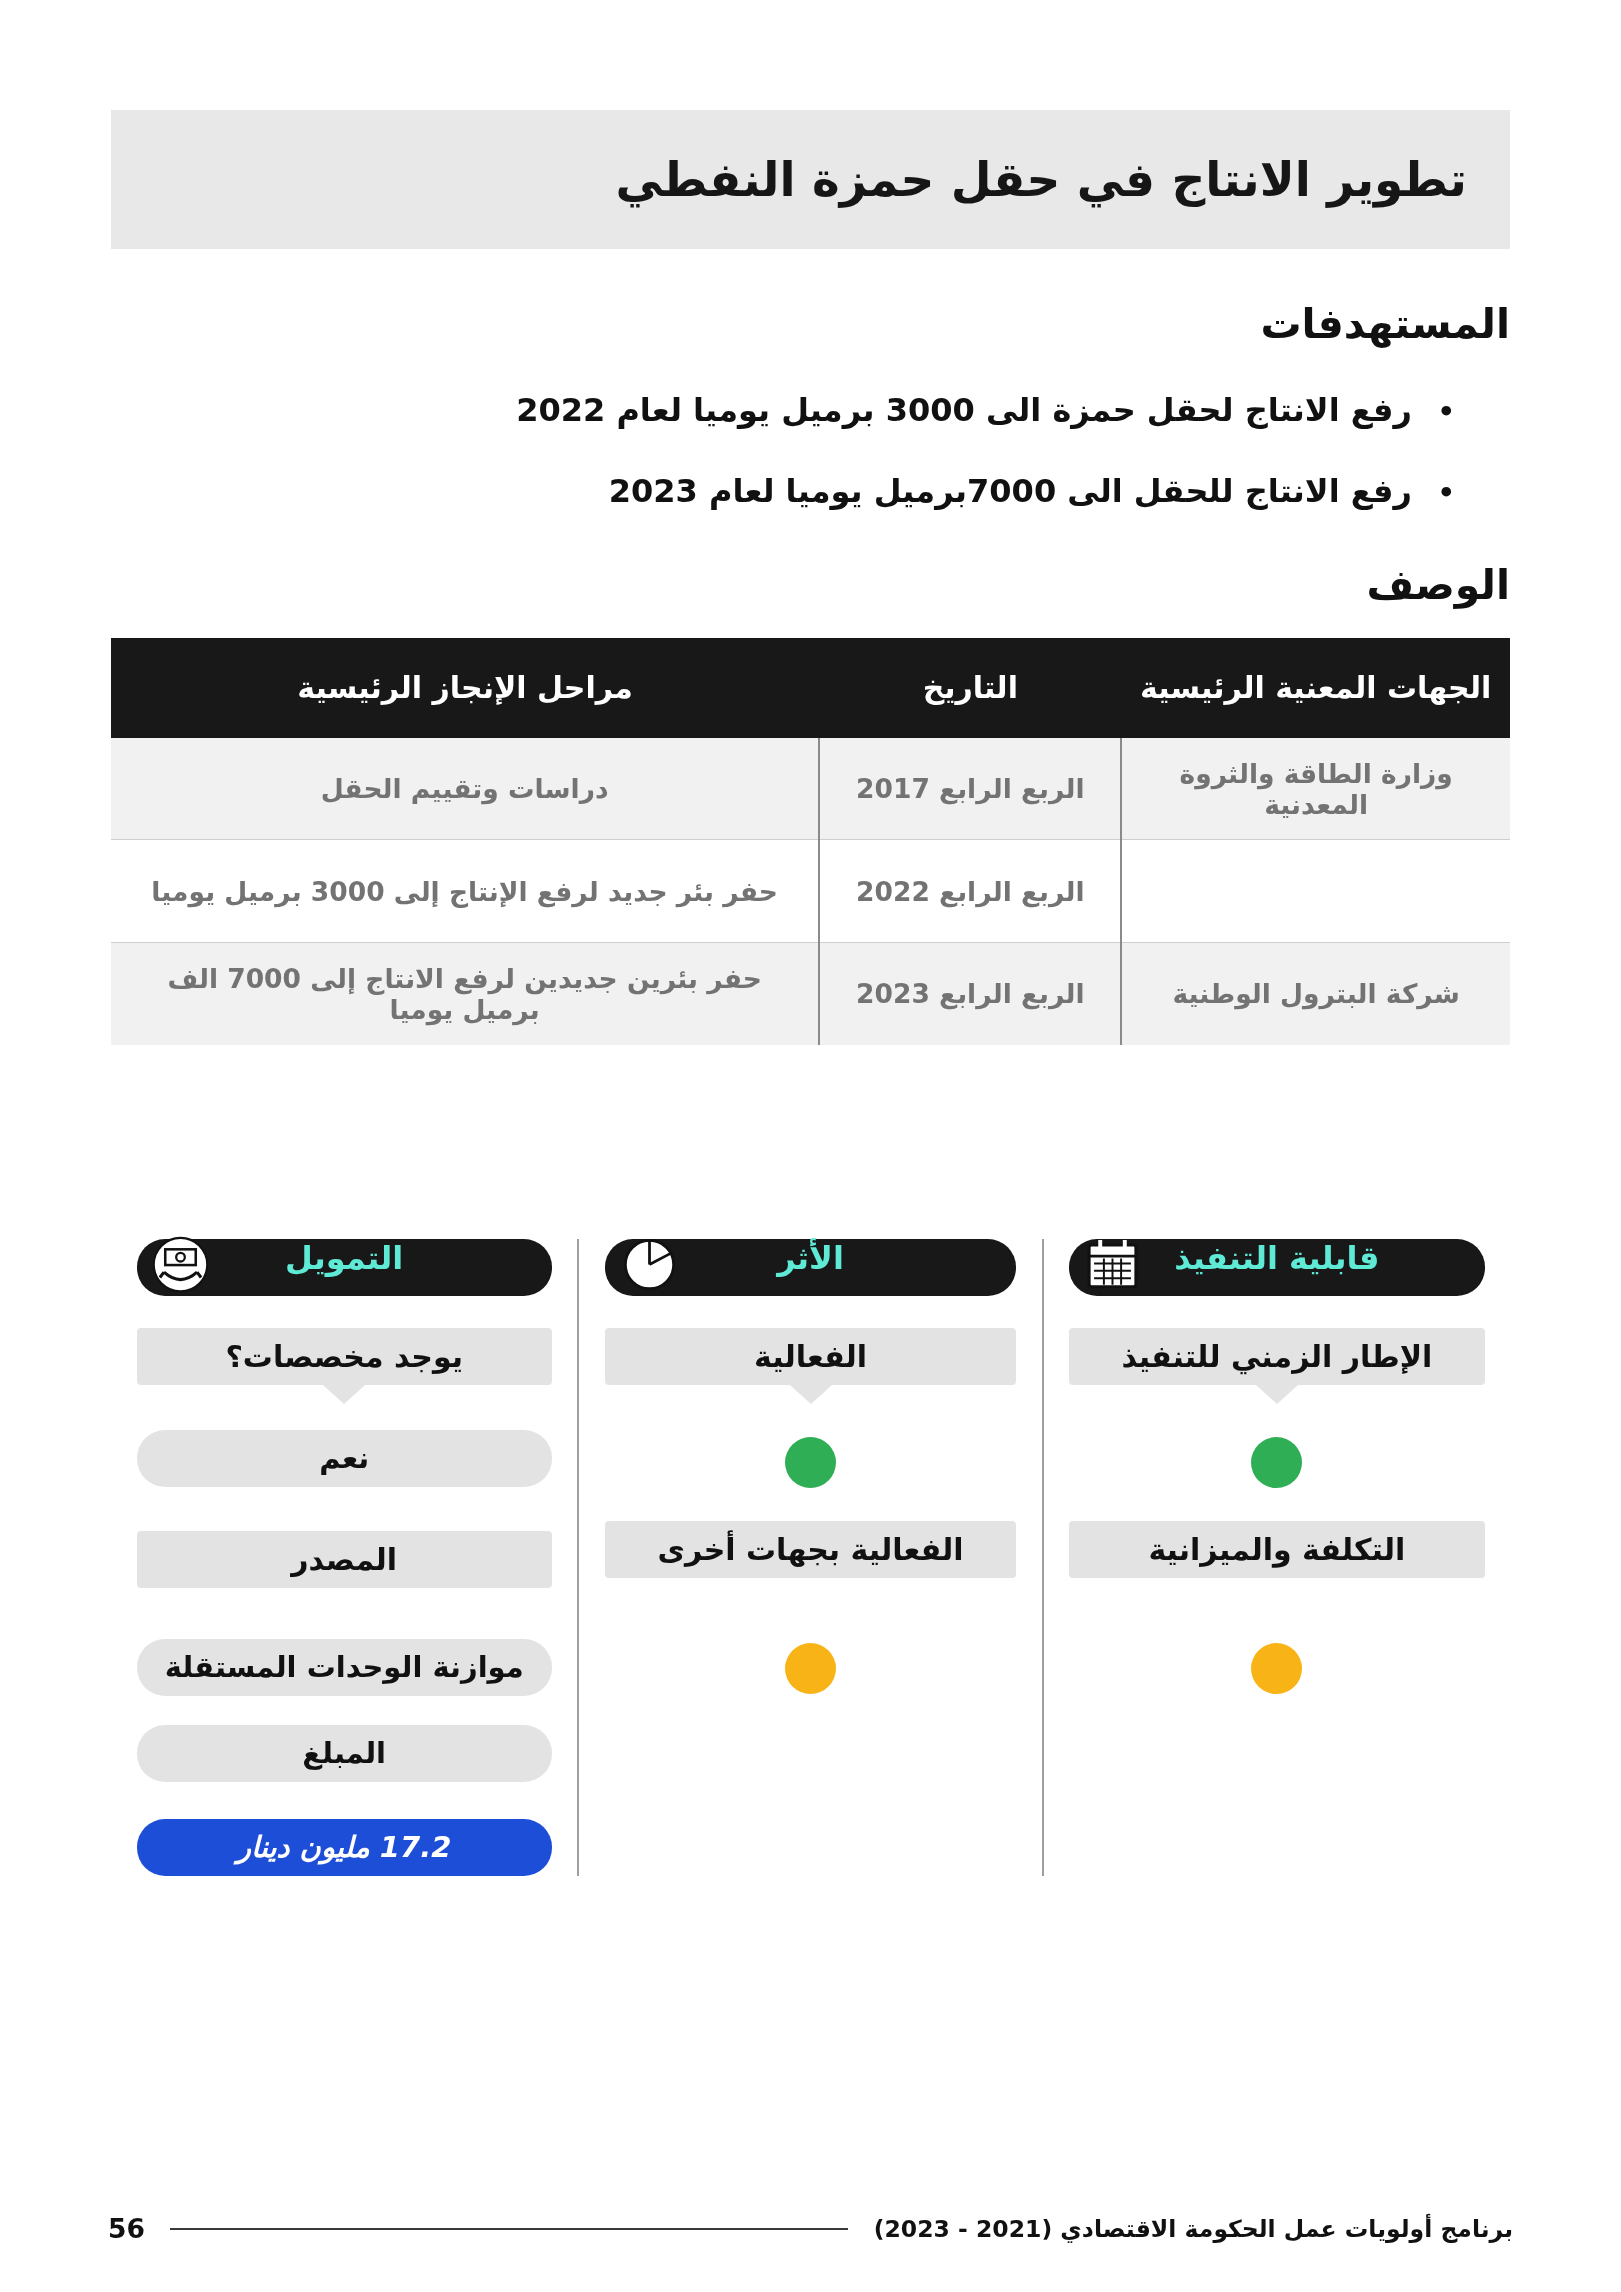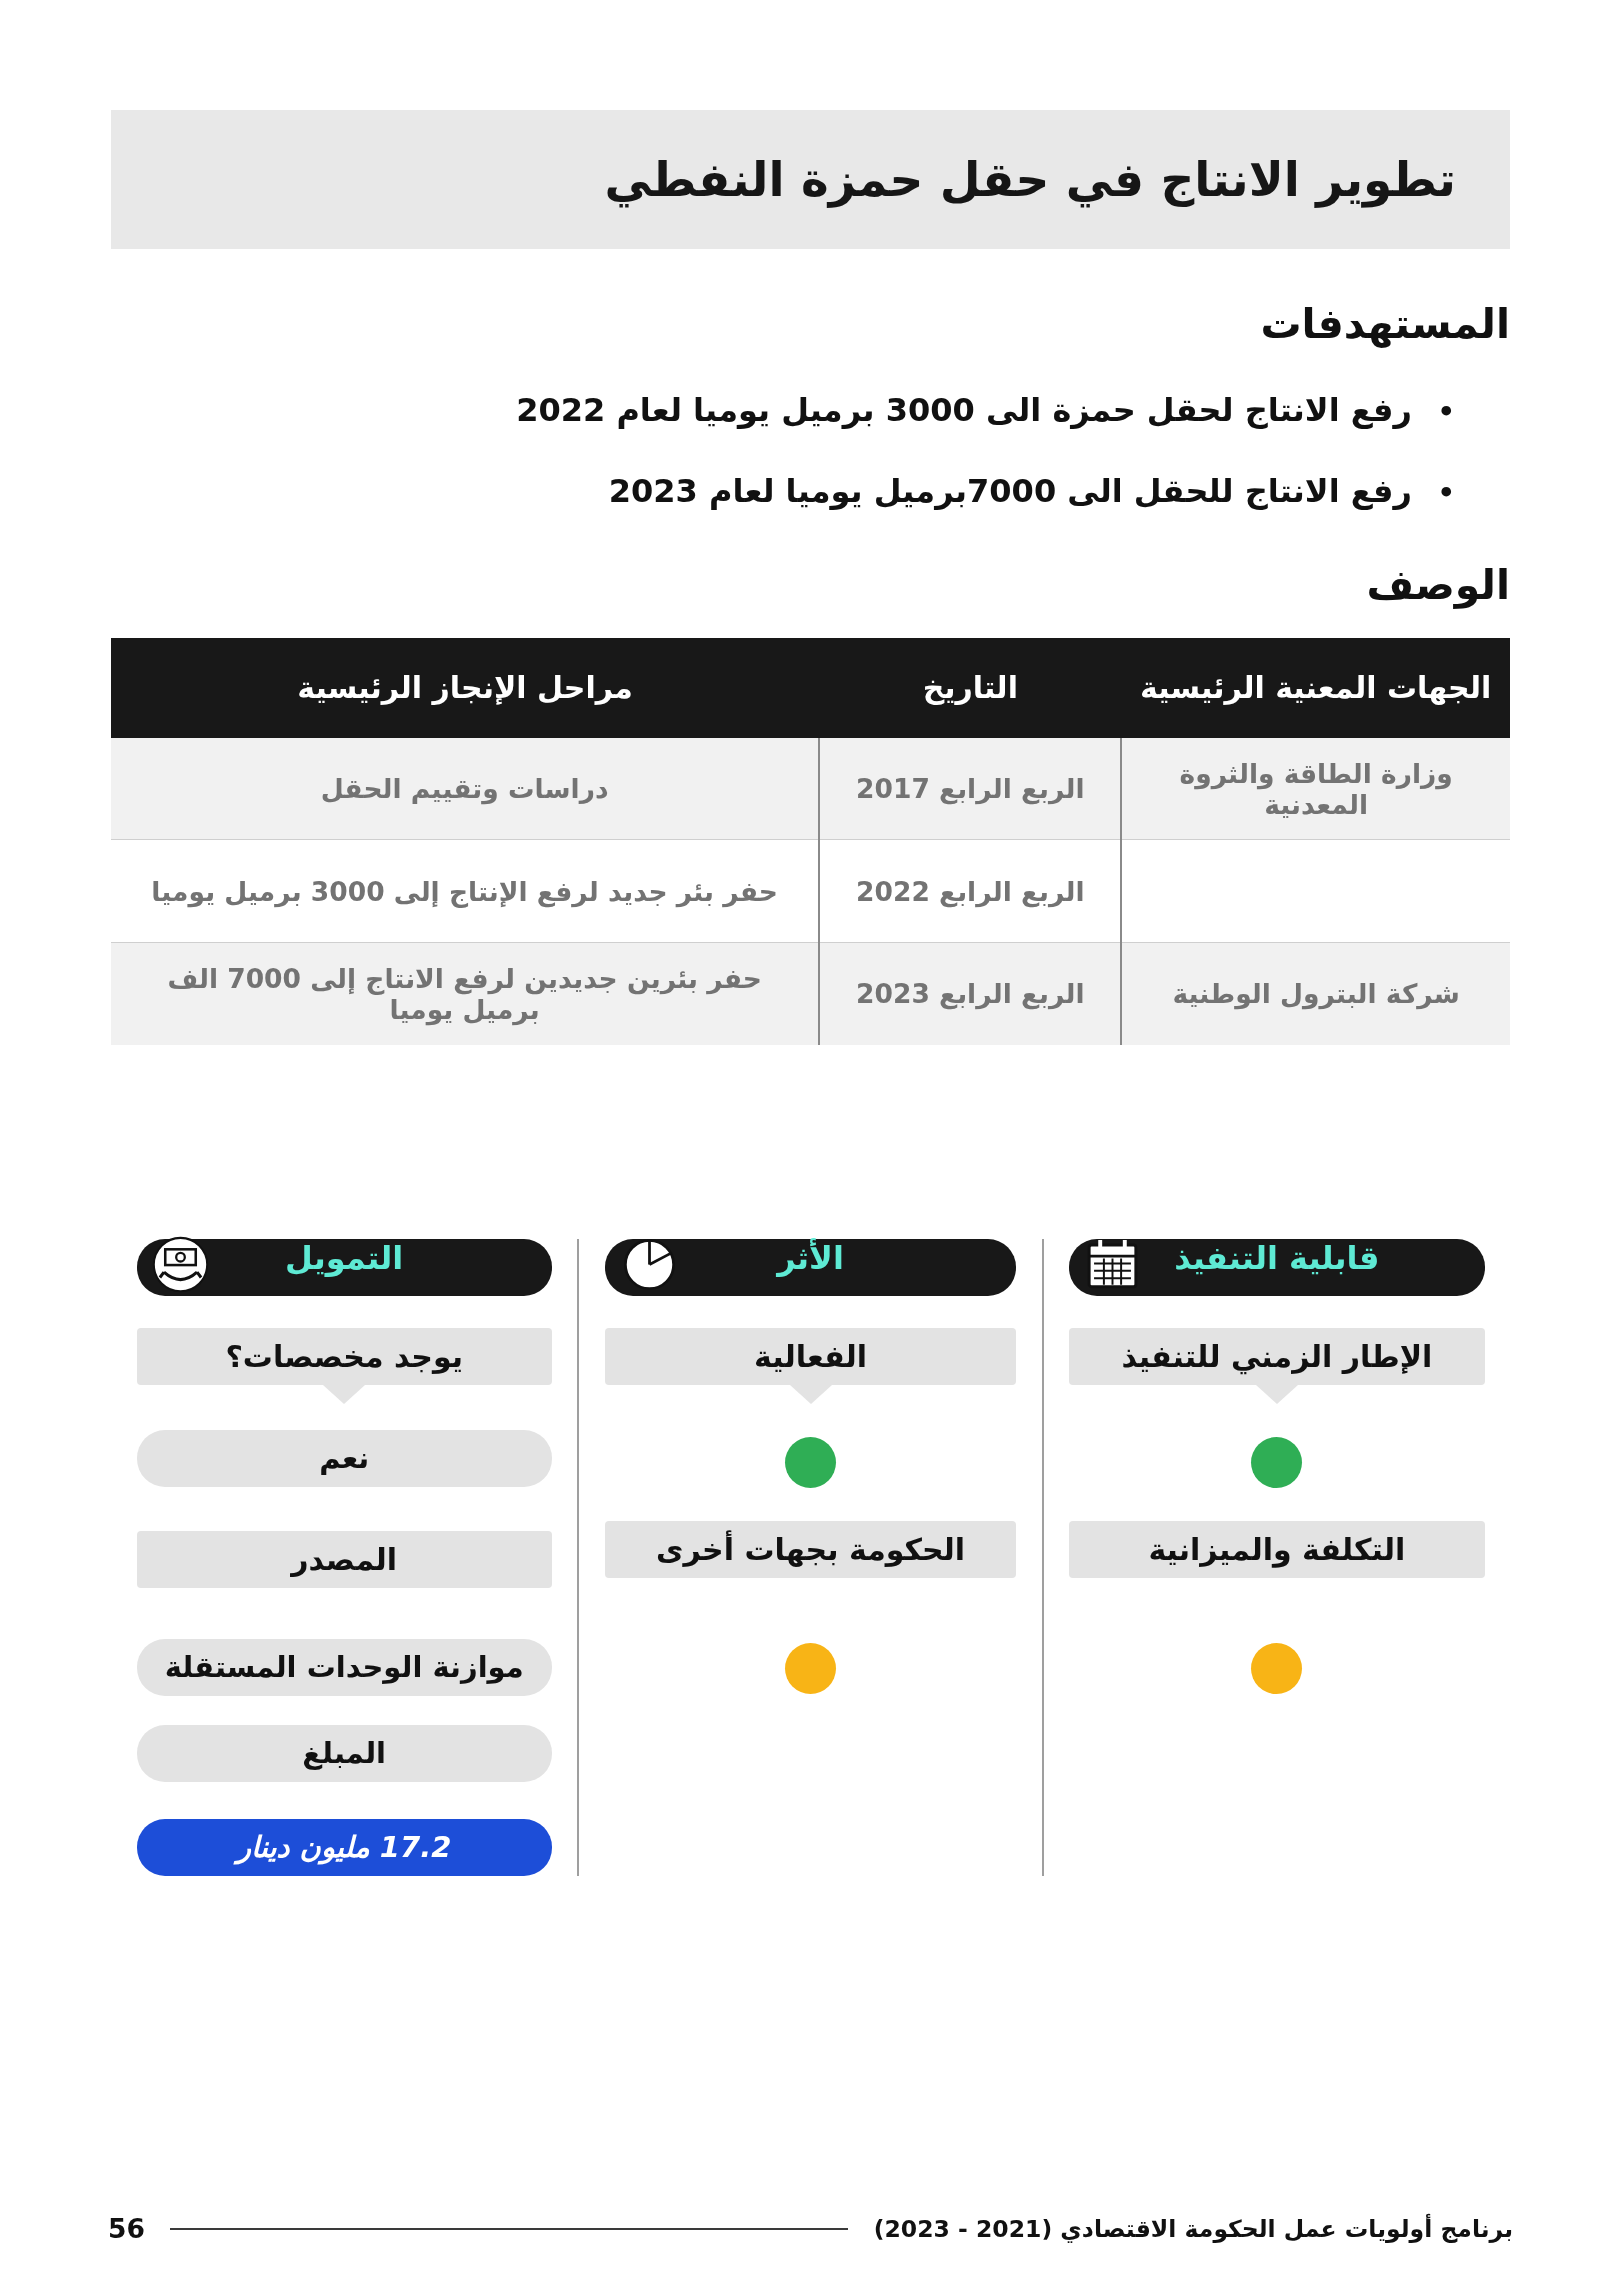--- a/index.html
+++ b/index.html
@@ -4,21 +4,21 @@
 <style>
   html,body{margin:0;padding:0;background:#fff;}
   .page{
     position:relative;width:1621px;height:2293px;background:#ffffff;overflow:hidden;
     direction:rtl;font-family:"DejaVu Sans",sans-serif;color:#111;margin:0 auto;
   }
   .content{padding:0 111px;}
 
   
   .banner{margin-top:110px;height:139px;background:#e8e8e8;display:flex;align-items:center;padding:0 43px;}
-  .page-title{font-size:47px;font-weight:700;color:#161616;margin:11px;}
+  .page-title{font-size:47px;font-weight:700;color:#161616;margin:0;}
 
   
   .section-heading{margin:51px 0 0 0;font-size:41px;font-weight:700;color:#111;}
 
   
   .targets-list{list-style:none;margin:43px 0 0 0;padding:0 55px 0 0;}
   .target-item{display:flex;align-items:baseline;font-size:32px;font-weight:700;margin-bottom:43px;}
   .bullet{margin-left:25.5px;font-size:27.4px;line-height:1;}
 
   
@@ -150,21 +150,21 @@
               <circle cx="12" cy="12" r="9.5" fill="#ffffff" stroke="#111" stroke-width="1.1"></circle>
               <line x1="12" y1="12" x2="12" y2="2.5" stroke="#111" stroke-width="1.1"></line>
               <line x1="12" y1="12" x2="20.5" y2="7.5" stroke="#111" stroke-width="1.1"></line>
             </svg>
           </span>
           <span class="panel-title">الأثر</span>
         </div>
         <div class="tab">الفعالية</div>
         <div class="tab-pointer"></div>
         <div class="dot" style="background-color: rgb(47, 174, 85);"></div>
-        <div class="bar">الحكومة بجهات أخرى</div>
+        <div class="bar">الفعالية بجهات أخرى</div>
         <div class="dot second" style="background-color: rgb(248, 180, 22);"></div>
       </div>
 
       <div class="panel panel-funding">
         <div class="panel-header">
           <span class="panel-icon">
             <svg width="61" height="61" viewBox="0 0 24 24" aria-hidden="true">
               <circle cx="12" cy="12" r="10.5" fill="#ffffff" stroke="#111" stroke-width="0.8"></circle>
               <rect x="6" y="6" width="12" height="6.2" fill="#ffffff" stroke="#111" stroke-width="1"></rect>
               <circle cx="12" cy="9.1" r="1.7" fill="none" stroke="#111" stroke-width="0.9"></circle>

